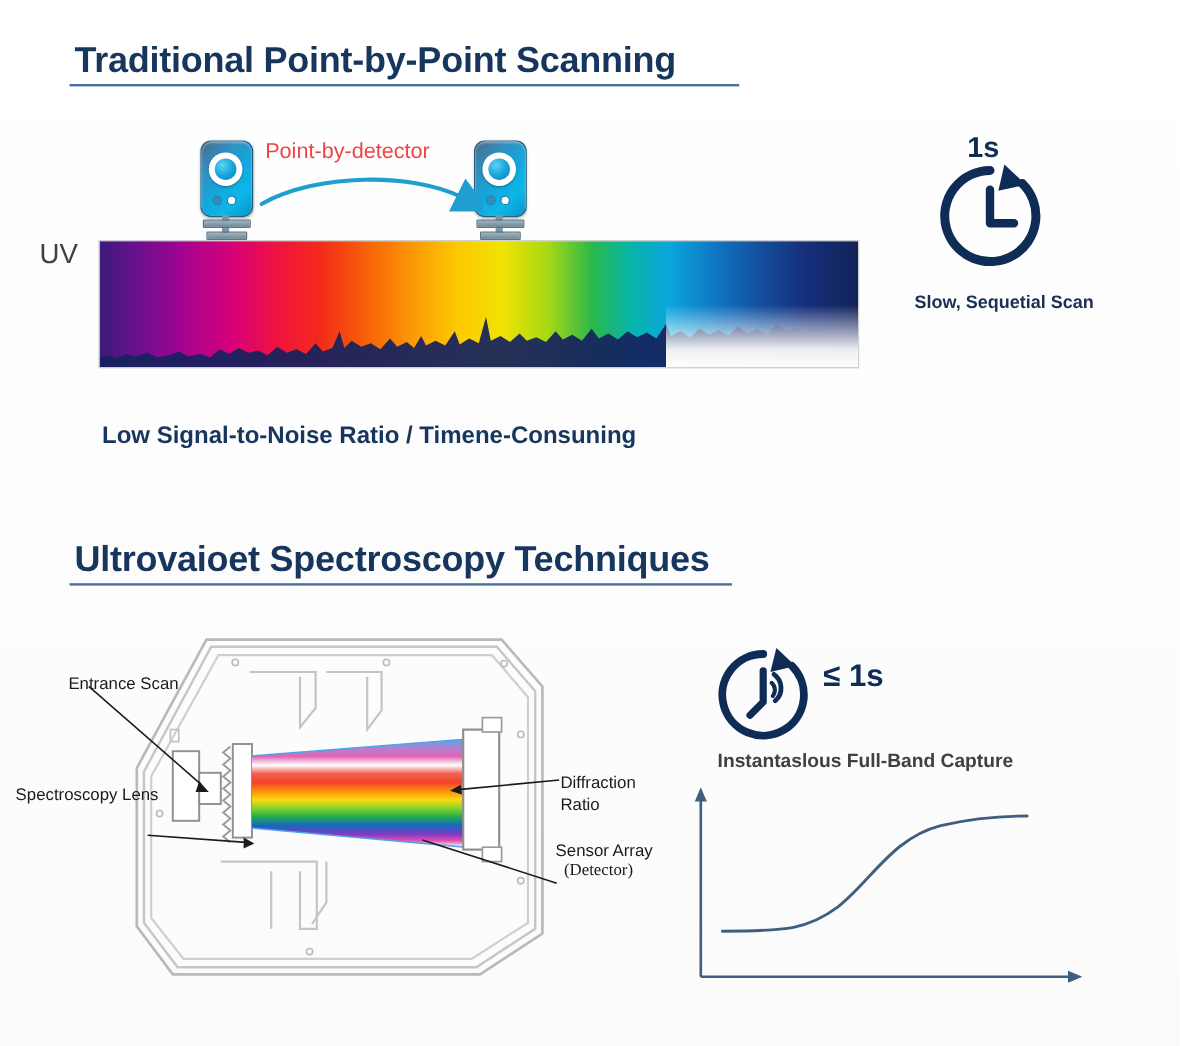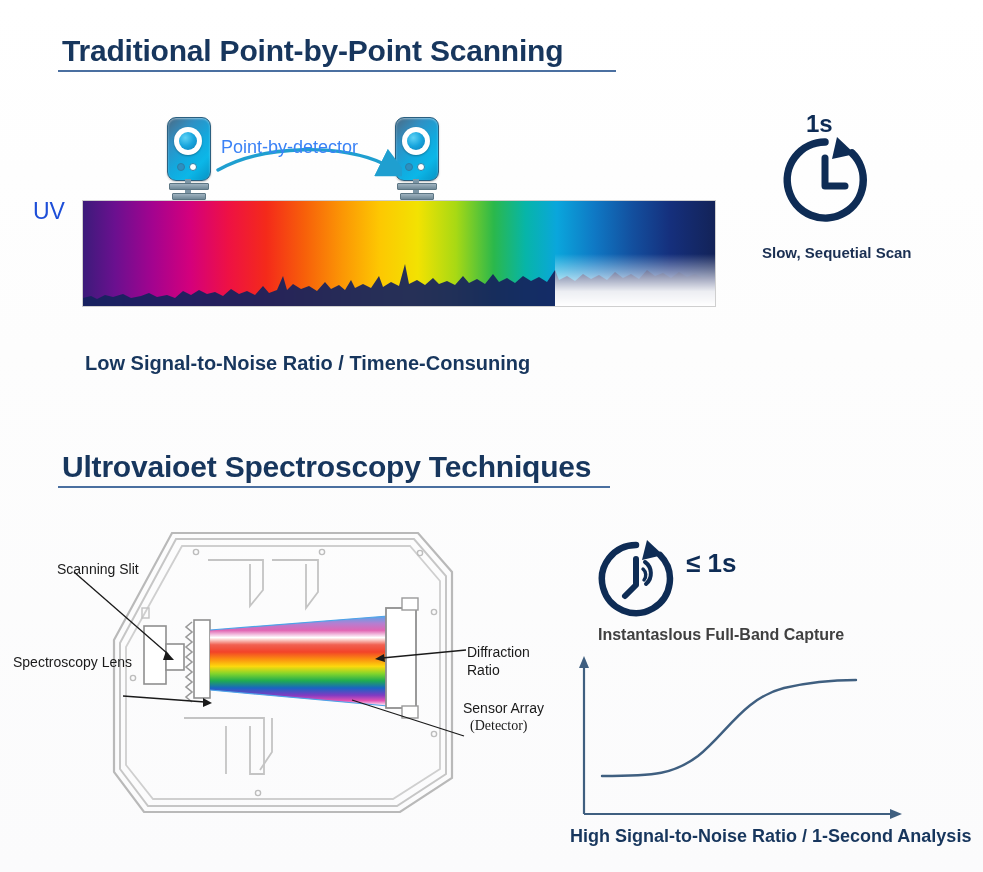--- a/index.html
+++ b/index.html
@@ -83,23 +83,22 @@
     height: 5px;
     border-radius: 1px;
     background: linear-gradient(180deg,#9fb3c0,#6f8897);
     border: 1px solid #5d7684;
   }
   .cam-plate.p1 { left: 6px; top: 66px; width: 38px; }
   .cam-plate.p2 { left: 9px; top: 76px; width: 32px; }
 
   .arrow-label {
     position: absolute;
-    color: #3b82f6;
-    white-space: nowrap;
-    margin-top: 21px;
+    color: #ef4444;
+    white-space: nowrap;
   }
 
   
   #spectrum-band {
     position: absolute;
     left: 82px; top: 200px;
     width: 632px; height: 105px;
     border: 1px solid #cfcfcf;
     overflow: hidden;
     background:
@@ -126,21 +125,21 @@
   #spectrum-fade {
     position: absolute;
     right: 0; bottom: 0;
     width: 160px; height: 52px;
     background: linear-gradient(180deg, rgba(255,255,255,0) 0%, rgba(255,255,255,.92) 72%, #ffffff 100%);
   }
   #spectrum-trace { position: absolute; left: 0; bottom: 0; width: 632px; height: 60px; }
 
   .uv-label {
     position: absolute;
-    color: #1d4ed8;
+    color: #404040;
   }
 
   .caption-strong {
     position: absolute;
     font-weight: bold;
     color: #17365d;
     white-space: nowrap;
   }
 
   
@@ -311,21 +310,21 @@
   <svg style="position:absolute; left:40px; top:130px;" width="440" height="260">
     <path d="M34,22 L128,104" stroke="#1a1a1a" stroke-width="1.3" fill="none"></path>
     <path d="M126,101 L134,110 L123,110 Z" fill="#1a1a1a"></path>
     <path d="M83,146 L165,152" stroke="#1a1a1a" stroke-width="1.3" fill="none"></path>
     <path d="M163,148 L172,153 L163,157 Z" fill="#1a1a1a"></path>
     <path d="M426,100 L342,108" stroke="#1a1a1a" stroke-width="1.3" fill="none"></path>
     <path d="M344,104 L335,109 L345,112 Z" fill="#1a1a1a"></path>
     <path d="M424,186 L312,150" stroke="#1a1a1a" stroke-width="1.3" fill="none"></path>
   </svg>
 
-  <div class="diagram-label" style="left:57px; top:141px; font-size:14px;">Scanning Slit</div>
+  <div class="diagram-label" style="left:57px; top:141px; font-size:14px;">Entrance Scan</div>
   <div class="diagram-label" style="left:13px; top:234px; font-size:14px;">Spectroscopy Lens</div>
   <div class="diagram-label" style="left:467px; top:224px; font-size:14px;">Diffraction</div>
   <div class="diagram-label" style="left:467px; top:242px; font-size:14px;">Ratio</div>
   <div class="diagram-label" style="left:463px; top:280px; font-size:14px;">Sensor Array</div>
   <div class="diagram-label" style="left:470px; top:298px; font-size:14px;font-family:Liberation Serif, serif;">(Detector)</div>
 
   <svg style="position:absolute; left:595px; top:118px;" width="82" height="82">
     <path d="M41,7 a34,34 0 1 0 24,10" stroke="#0e2c55" stroke-width="6.5" fill="none" stroke-linecap="round"></path>
     <path d="M52,2 L68,17 L47,22 Z" fill="#0e2c55"></path>
     <path d="M41,21 L41,47 L30,58" stroke="#0e2c55" stroke-width="6" fill="none" stroke-linecap="round" stroke-linejoin="round"></path>
@@ -338,14 +337,13 @@
   <div class="sub-caption" style="left:598px; top:206px; font-size:16px;">Instantaslous Full-Band Capture</div>
 
   <svg style="position:absolute; left:570px; top:232px;" width="340" height="180" viewBox="0 0 340 180">
     <path d="M14,10 L14,162" stroke="#3f5f80" stroke-width="2.2" fill="none"></path>
     <path d="M14,4 L9,16 L19,16 Z" fill="#3f5f80"></path>
     <path d="M14,162 L326,162" stroke="#3f5f80" stroke-width="2.2" fill="none"></path>
     <path d="M332,162 L320,157 L320,167 Z" fill="#3f5f80"></path>
     <path d="M32,124 C86,124 104,122 128,104 C156,82 174,46 214,36 C244,29 268,28 286,28" stroke="#3f5f80" stroke-width="2.4" fill="none" stroke-linecap="round"></path>
   </svg>
 
-  <div class="caption-strong" style="left:570px; top:406px; font-size:18px;">High Signal-to-Noise Ratio / 1-Second Analysis</div>
 </div>
 
 </body></html>

